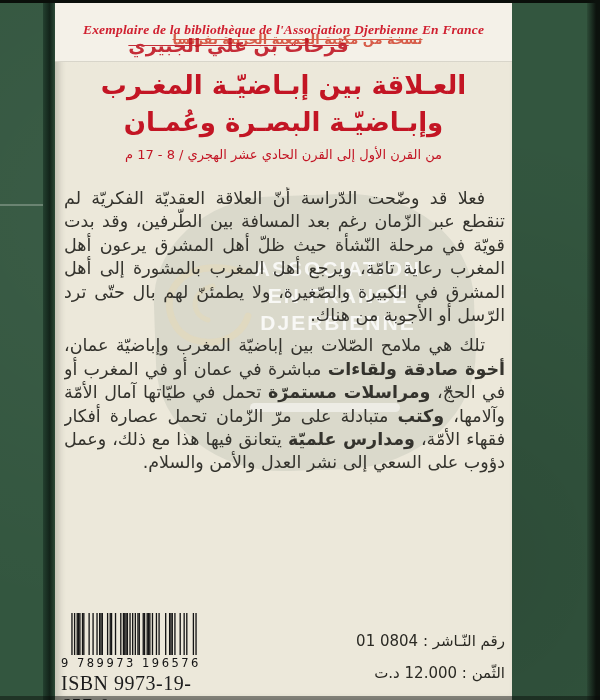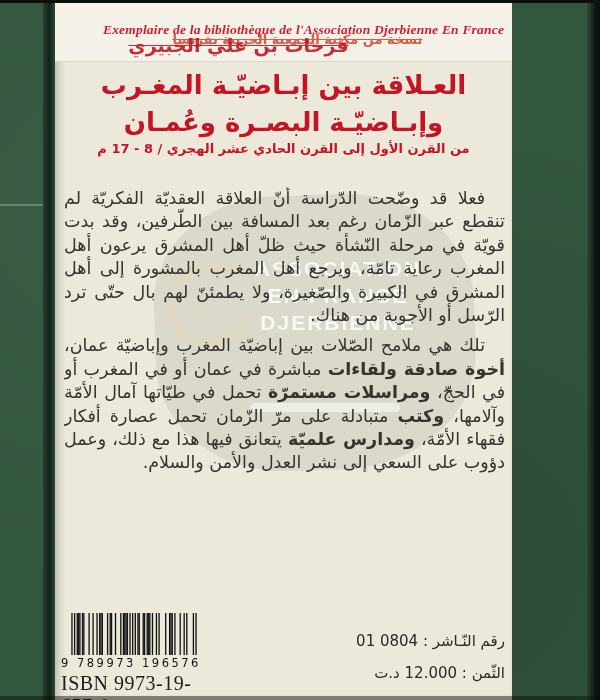--- a/index.html
+++ b/index.html
@@ -28,33 +28,33 @@
   .crease{position:absolute;left:0;top:204px;width:43px;height:2px;background:rgba(215,222,210,.32);}
   
   .page{position:absolute;left:55px;top:3px;width:457px;height:697px;
     background:linear-gradient(180deg,#f1ede1 0%,var(--page-cream) 9%,var(--page-cream) 100%);
     box-shadow:inset 4px 0 7px rgba(40,50,40,.22);}
   
   .label{position:absolute;left:0;top:0;width:100%;height:58px;background:#f4f1e8;
     border-bottom:1px solid rgba(120,115,95,.22);}
   .french{position:absolute;top:19px;left:0;width:100%;text-align:center;
     font-family:"Liberation Serif",serif;font-style:italic;font-weight:bold;
-    font-size:13.5px;color:var(--stamp-red);letter-spacing:.2px;margin-left:20px;}
+    font-size:13.5px;color:var(--stamp-red);letter-spacing:.2px;}
   .stamp-zone{position:absolute;top:28px;left:40px;right:40px;height:30px;}
   .stamp-line{position:absolute;top:1px;left:0;width:100%;text-align:center;
     direction:rtl;font-size:13px;font-weight:bold;color:#d2442f;opacity:.85;
     text-decoration:line-through;transform:translateX(14px);}
   .stamp-overlay{position:absolute;top:3px;left:0;width:100%;text-align:center;
     direction:rtl;font-size:19px;font-weight:bold;color:#bf1320;opacity:.88;
     letter-spacing:1px;text-decoration:line-through;transform:translateX(-45px);}
   
   .title-block{position:absolute;top:64px;left:0;width:100%;text-align:center;
     color:var(--accent-red);direction:rtl;}
   .title-line{font-weight:bold;font-size:26px;line-height:37px;}
-  .subtitle{font-weight:bold;font-size:13px;}
+  .subtitle{margin-top:6px;font-weight:normal;font-size:13px;}
   
   .watermark{position:absolute;left:100px;top:192px;width:320px;height:275px;}
   .wm-blob{position:absolute;inset:0;background:rgba(168,174,164,.26);
     border-radius:38% 40% 42% 40%;transform:rotate(-2deg);}
   .wm-swirl{position:absolute;left:-4px;top:55px;width:132px;height:112px;}
   .wm-text{position:absolute;left:78px;top:60px;width:210px;text-align:center;
     font-family:"Liberation Sans",sans-serif;font-weight:bold;font-size:21px;
     line-height:27px;letter-spacing:2px;color:rgba(255,255,255,.8);}
   .wm-bar{position:absolute;left:95px;top:208px;width:150px;height:9px;border-radius:5px;
     background:rgba(255,255,255,.5);}

